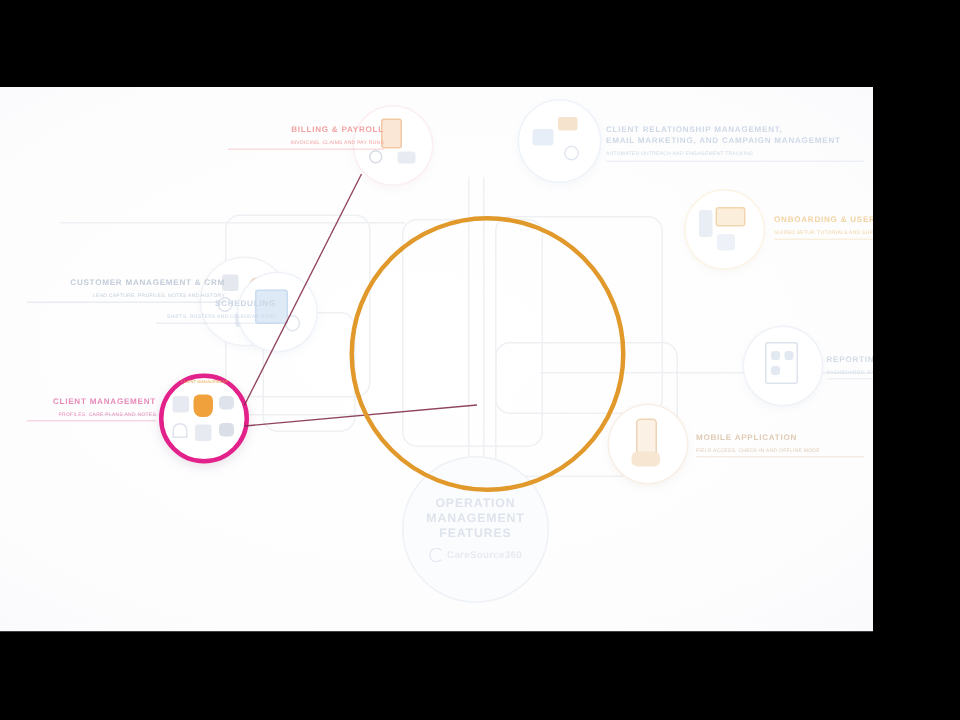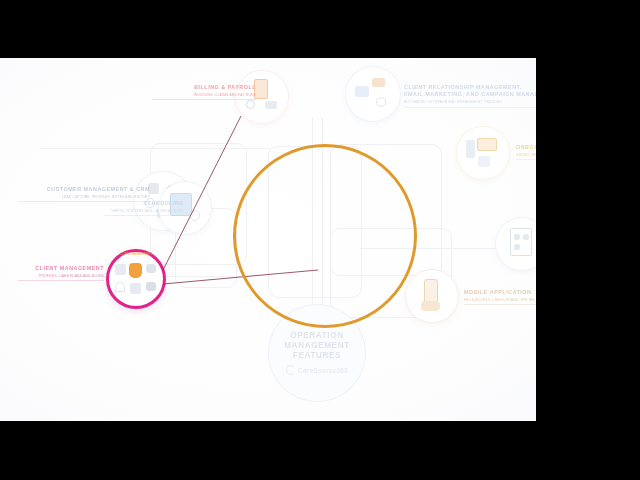--- a/index.html
+++ b/index.html
@@ -29,21 +29,21 @@
     z-index: 50;
   }
   .letterbox.top { top: 0; height: 58px; }
   .letterbox.bottom { top: 421px; height: 59px; }
 
   
   #canvas {
     position: absolute;
     left: 0;
     top: 58px;
-    width: 536px;
+    width: 582px;
     height: 363px;
     background:
       radial-gradient(ellipse 120% 110% at 48% 48%, #ffffff 0%, #fdfdfe 48%, #f4f5f8 86%, #eceef3 100%);
     overflow: hidden;
   }
 
   
   .skeleton {
     position: absolute;
     border: 1px solid #eef0f4;

